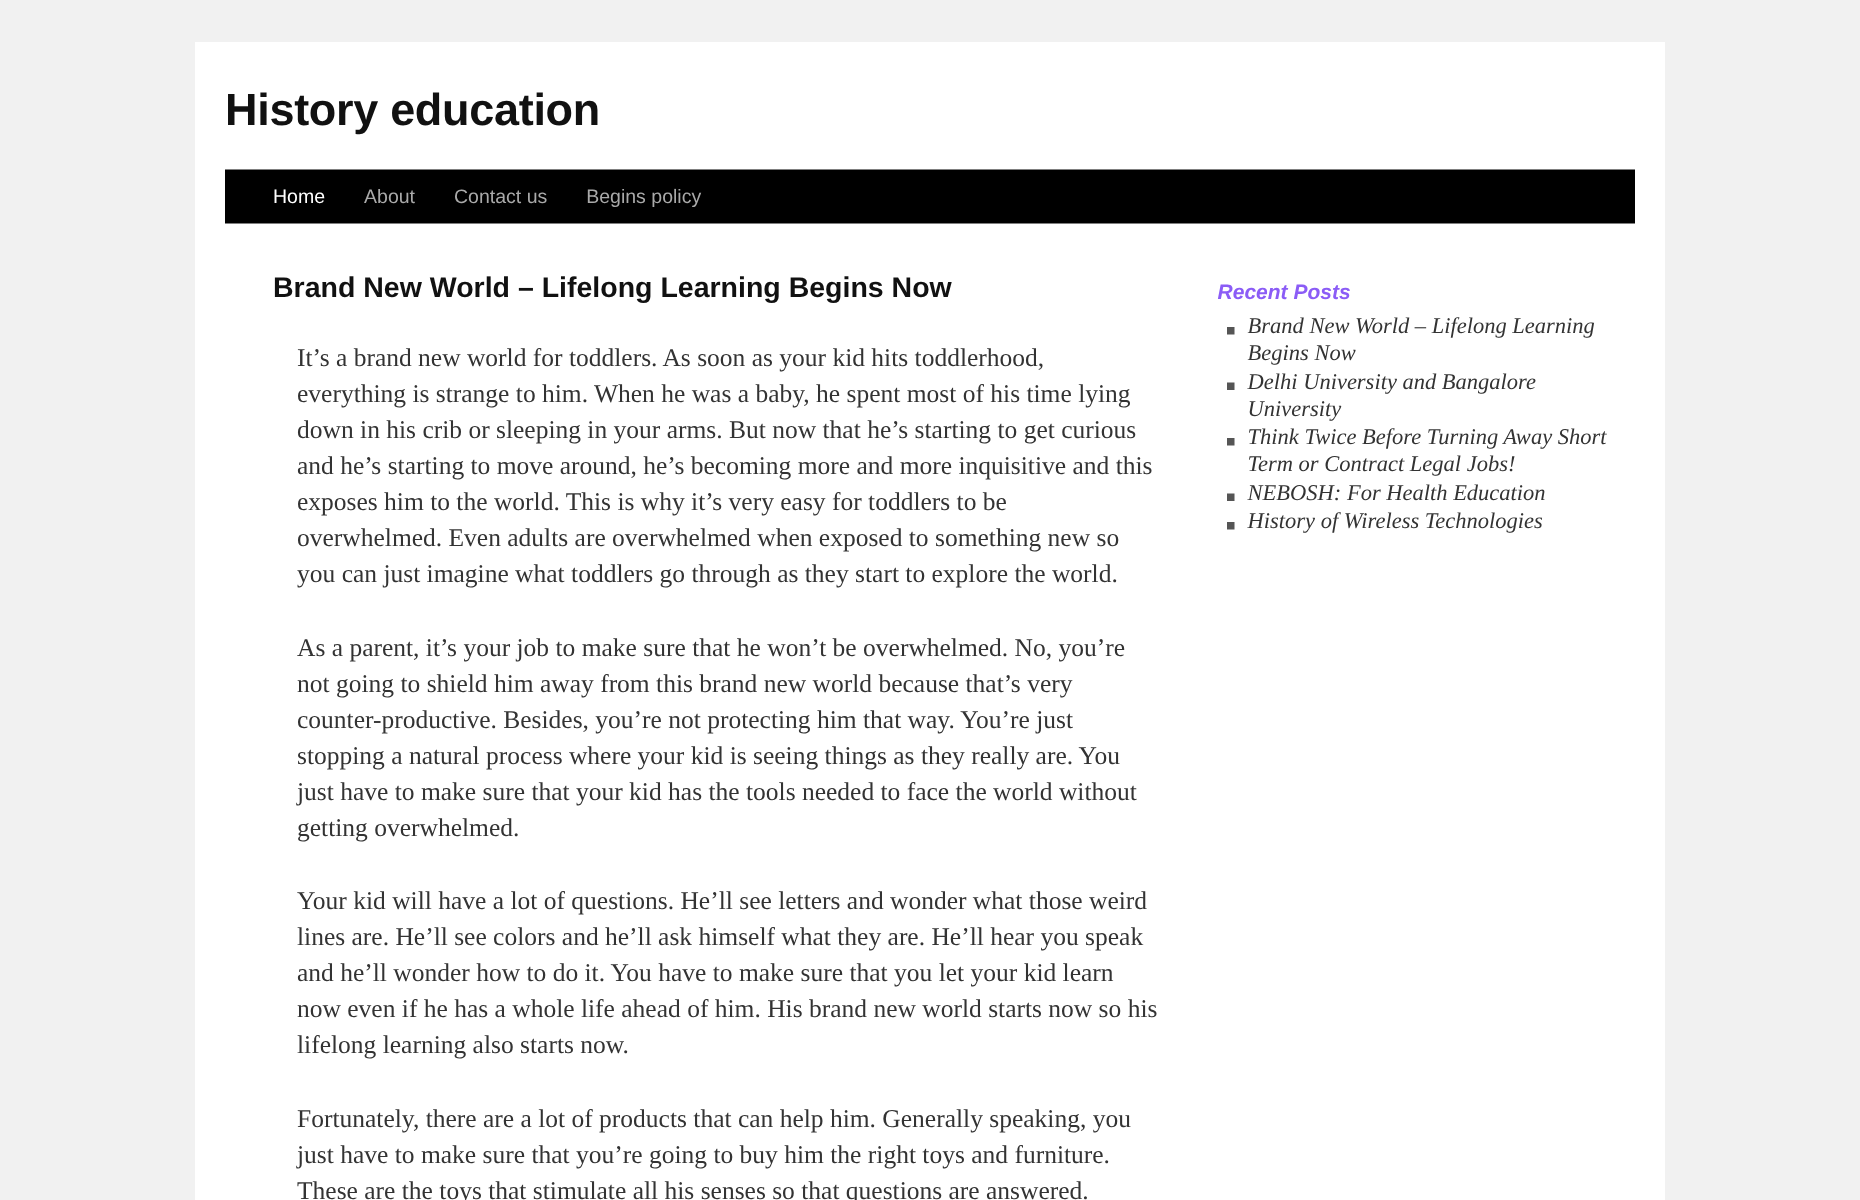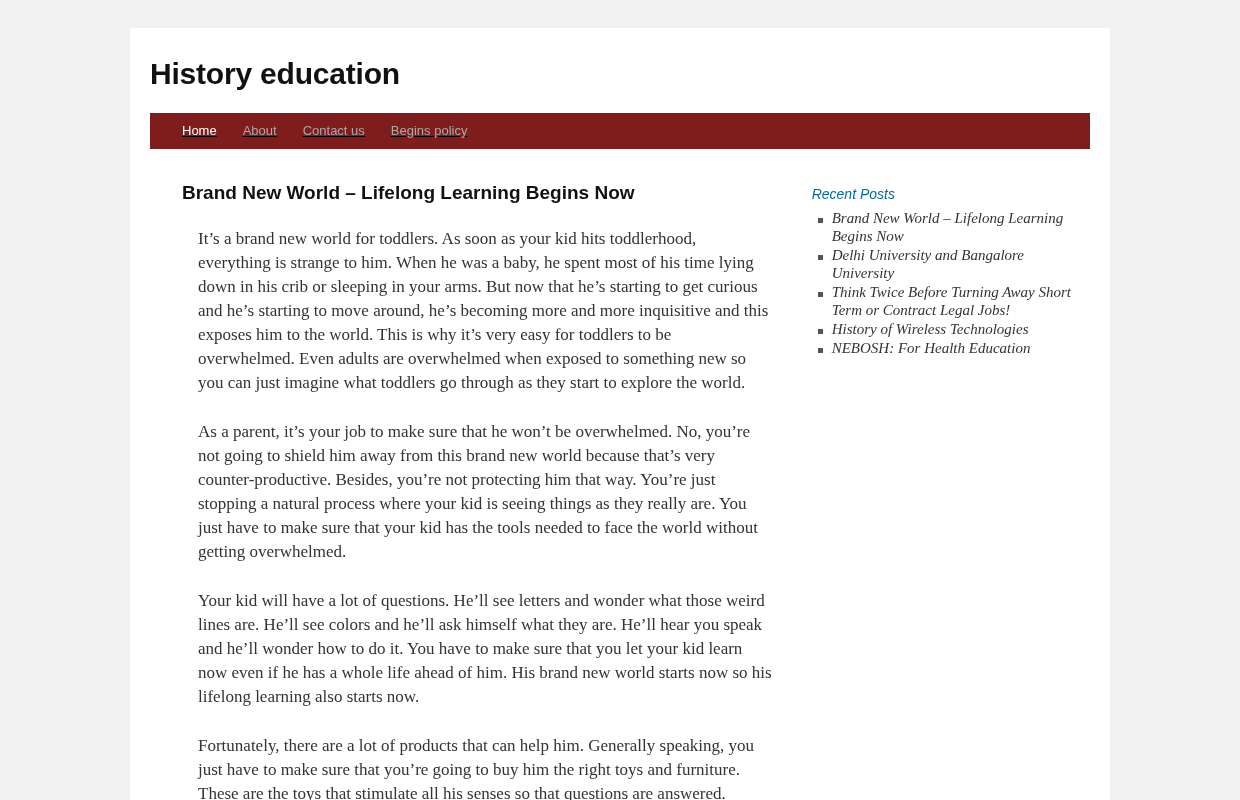--- a/index.html
+++ b/index.html
@@ -33,27 +33,26 @@
     font-size: 30px;
     line-height: 36px;
     font-weight: bold;
     color: #111111;
     letter-spacing: -0.2px;
   }
 
   
   .nav-bar {
     margin: 21px 20px 0 20px;
-    background: #7f1d1d;
+    background: #000000;
     height: 36px;
     display: flex;
     align-items: center;
     padding: 0 0 0 19px;
     box-sizing: border-box;
-    text-decoration: underline;
   }
   .nav-item {
     font-size: 13px;
     line-height: 36px;
     color: #a9a9a9;
     text-decoration: none;
     padding: 0 13px;
     white-space: nowrap;
     cursor: pointer;
   }
@@ -101,23 +100,23 @@
 
   
   .widget {
     margin: 0 0 26px 0;
   }
   .widget-title {
     margin: 0 0 6px 0;
     font-family: "Liberation Sans", sans-serif;
     font-size: 14px;
     line-height: 18px;
-    font-weight: normal;
+    font-weight: bold;
     font-style: italic;
-    color: #0369a1;
+    color: #8b5cf6;
   }
   .recent-list {
     list-style: none;
     margin: 0;
     padding: 0;
   }
   .recent-list li {
     position: relative;
     padding: 0 0 0 20px;
     margin: 0 0 1px 0;
@@ -193,25 +192,25 @@
           <li>
             <span class="bullet"></span>
             <a>Delhi University and Bangalore University</a>
           </li>
           <li>
             <span class="bullet"></span>
             <a>Think Twice Before Turning Away Short Term or Contract Legal Jobs!</a>
           </li>
           <li>
             <span class="bullet"></span>
+            <a>NEBOSH: For Health Education</a>
+          </li>
+          <li>
+            <span class="bullet"></span>
             <a>History of Wireless Technologies</a>
-          </li>
-          <li>
-            <span class="bullet"></span>
-            <a>NEBOSH: For Health Education</a>
           </li>
         </ul>
       </section>
 
 
     </aside>
 
   </div>
 
 </div>

